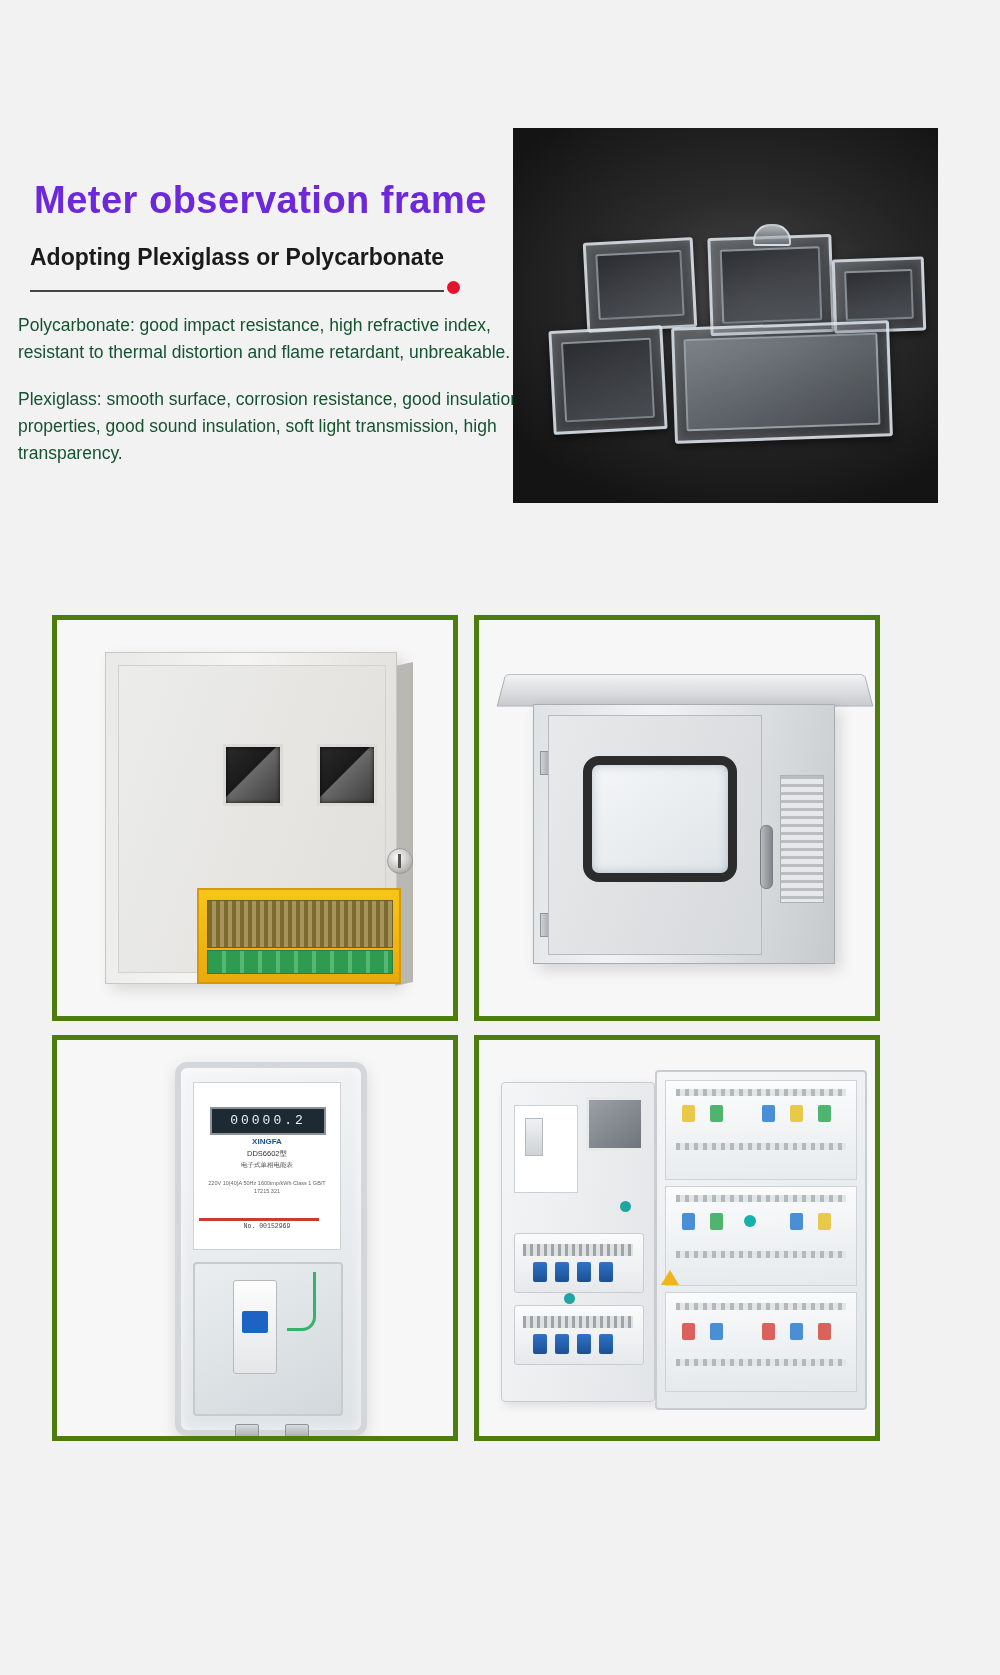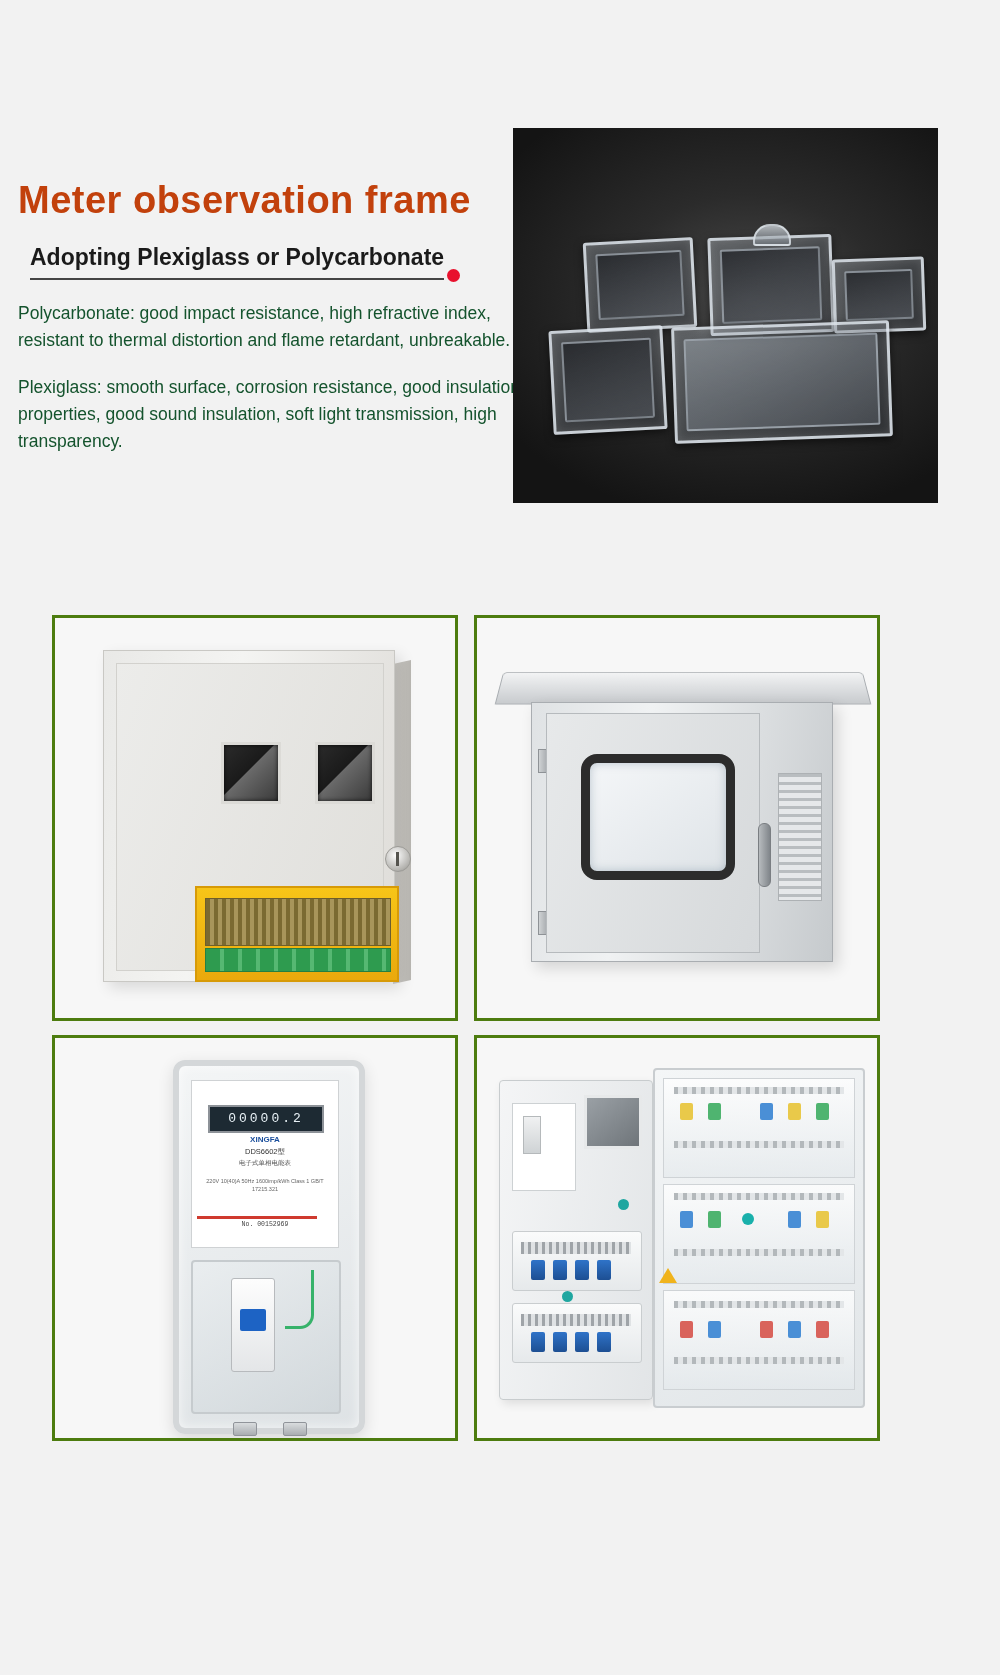--- a/index.html
+++ b/index.html
@@ -29,37 +29,37 @@
     position: absolute;
     left: 18px;
     top: 180px;
     width: 510px;
   }
 
   .hero-title {
     font-size: 38px;
     font-weight: bold;
     letter-spacing: 0.5px;
-    color: #c2410c;
+    color: #6d28d9;
     line-height: 1.1;
-    margin: 0 0 22px 0;
+    margin: 0 0 22px 16px;
     white-space: nowrap;
   }
 
   .hero-subtitle-wrap {
     position: relative;
     margin: 0 0 20px 12px;
     display: inline-block;
   }
   .hero-subtitle {
     font-size: 23px;
     font-weight: bold;
     color: #1a1a1a;
     display: inline-block;
-    padding-bottom: 7px;
+    padding-bottom: 19px;
     border-bottom: 2px solid #444;
   }
   .subtitle-dot {
     position: absolute;
     right: -16px;
     bottom: -2px;
     width: 13px;
     height: 13px;
     border-radius: 50%;
     background: #e8112d;
@@ -119,21 +119,21 @@
     left: 52px;
     top: 615px;
     width: 880px;
     display: grid;
     grid-template-columns: 406px 406px;
     grid-template-rows: 406px 406px;
     gap: 14px 16px;
   }
   .cell {
     background: #f7f7f7;
-    border: 3px solid #4d7c0f;
+    border: 5px solid #4d7c0f;
     position: relative;
     overflow: hidden;
   }
 
   
   .box1-body {
     position: absolute;
     left: 48px; top: 32px;
     width: 290px; height: 330px;
     background: linear-gradient(100deg, #e9e9e7 0%, #f4f4f2 40%, #dedcd8 100%);

